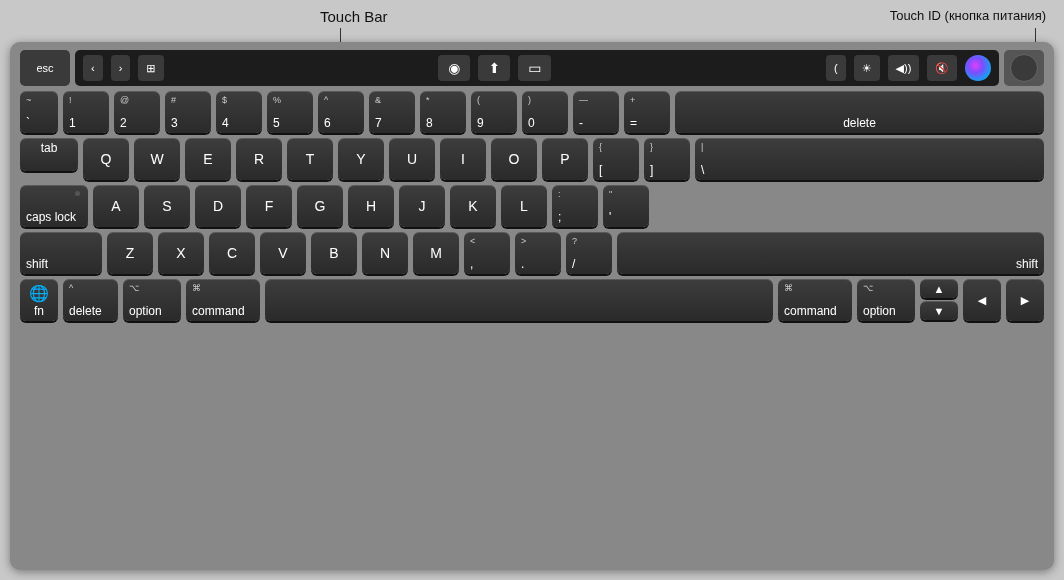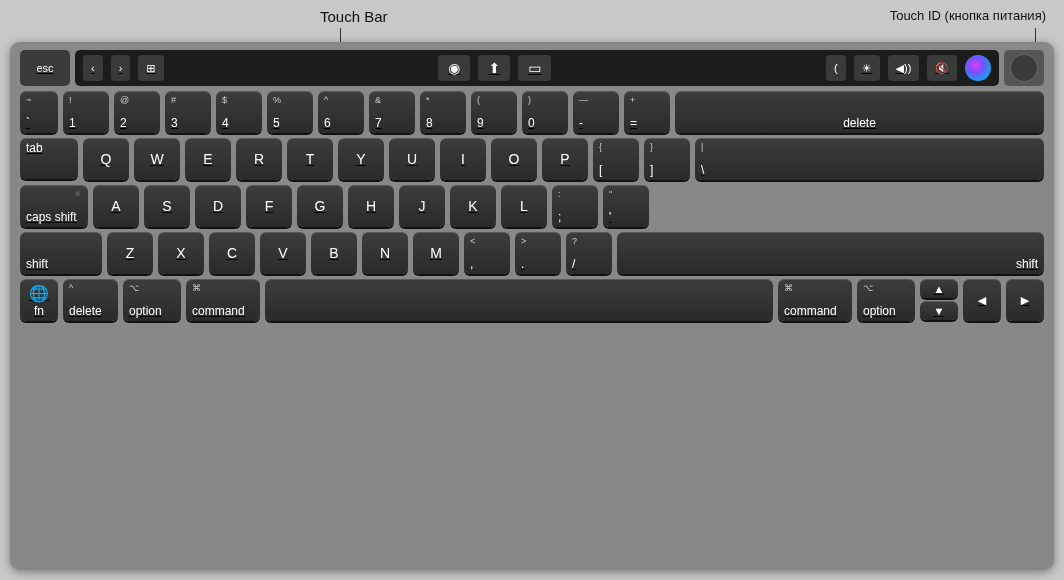--- a/index.html
+++ b/index.html
@@ -42,21 +42,20 @@
       left: 10px;
       right: 10px;
       bottom: 10px;
       background: #888;
       border-radius: 10px;
       padding: 8px 10px 10px 10px;
       display: flex;
       flex-direction: column;
       gap: 5px;
       box-shadow: 0 2px 10px rgba(0,0,0,0.4);
-      text-decoration: underline;
     }
 
     
     .touch-bar-row {
       display: flex;
       align-items: center;
       gap: 5px;
       height: 36px;
     }
 
@@ -157,21 +156,21 @@
       left: 6px;
       font-size: 9px;
       color: #ccc;
     }
     .key-num { width: 46px; height: 42px; }
     .key-backtick { width: 38px; }
     .key-delete { width: 68px; justify-content: flex-end; align-items: flex-end; }
 
     
     .key-letter { width: 46px; height: 42px; align-items: center; justify-content: center; font-size: 14px; }
-    .key-tab { width: 58px; height: 41px; justify-content: flex-start; }
+    .key-tab { width: 58px; height: 33px; justify-content: flex-start; align-items: center; }
     .key-bracket-open { width: 46px; height: 42px; }
     .key-bracket-close { width: 46px; height: 42px; }
     .key-backslash { width: 46px; height: 42px; }
 
     
     .key-caps { width: 68px; height: 42px; }
     .key-return { width: 82px; height: 42px; justify-content: flex-end; align-items: flex-end; }
 
     
     .key-shift-l { width: 82px; height: 42px; }
@@ -372,21 +371,21 @@
       <span class="main-label">]</span>
     </div>
     <div class="key key-backslash" style="flex:1;">
       <span class="top-label">|</span>
       <span class="main-label">\</span>
     </div>
   </div>
 
   <div class="key-row">
     <div class="key key-caps">
-      <span class="main-label">caps shift</span>
+      <span class="main-label">caps lock</span>
       <div class="caps-dot"></div>
     </div>
     <div class="key key-letter">
         <span>A</span>
       </div>
     <div class="key key-letter">
         <span>S</span>
       </div>
     <div class="key key-letter">
         <span>D</span>

